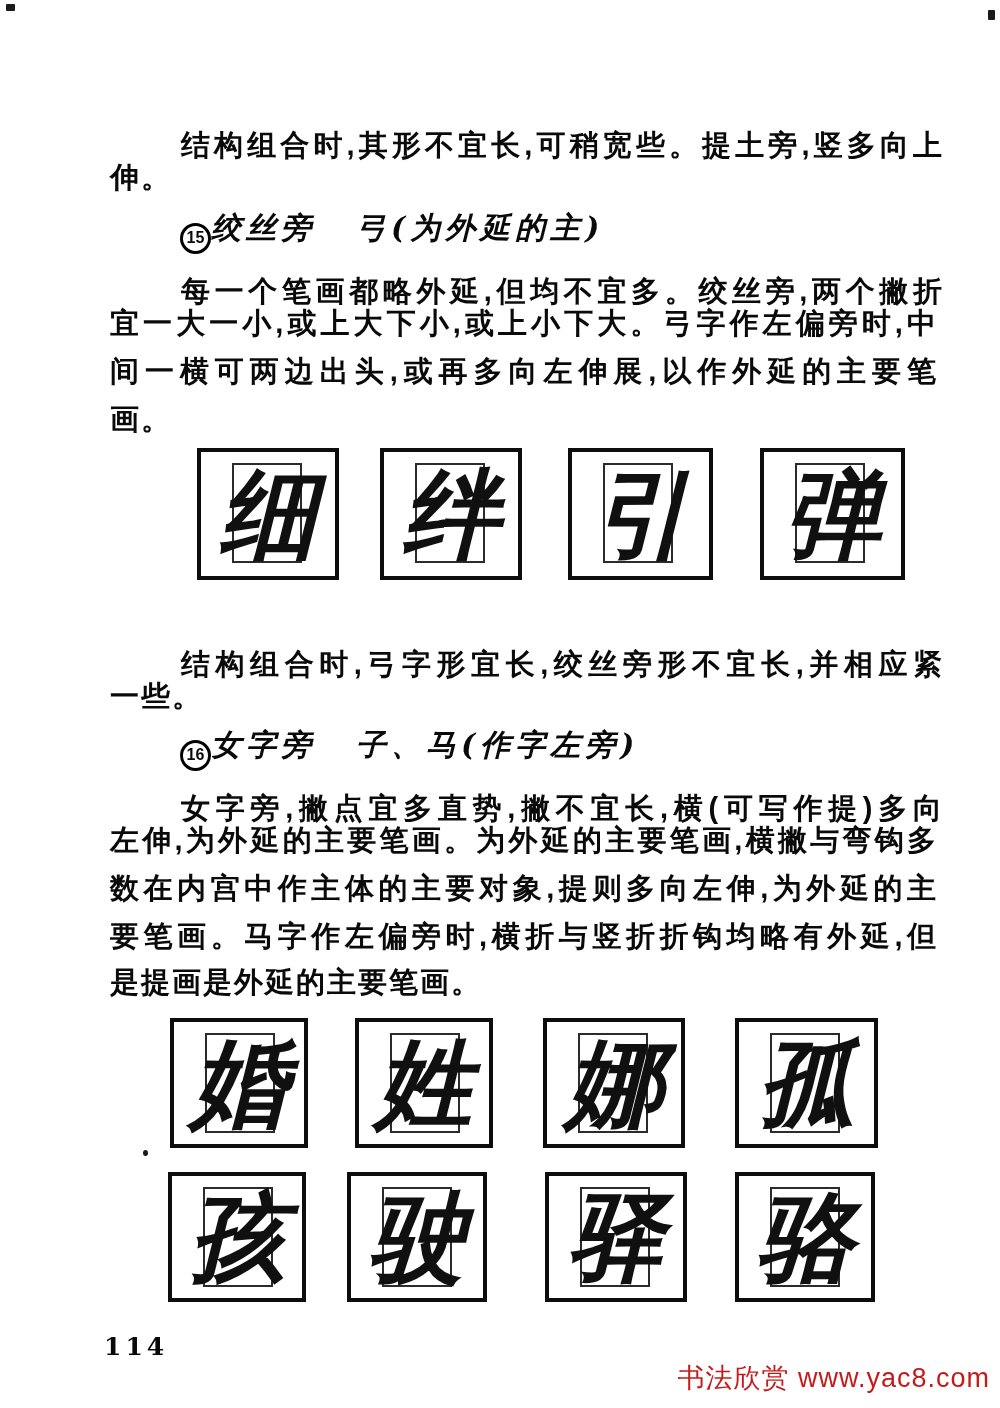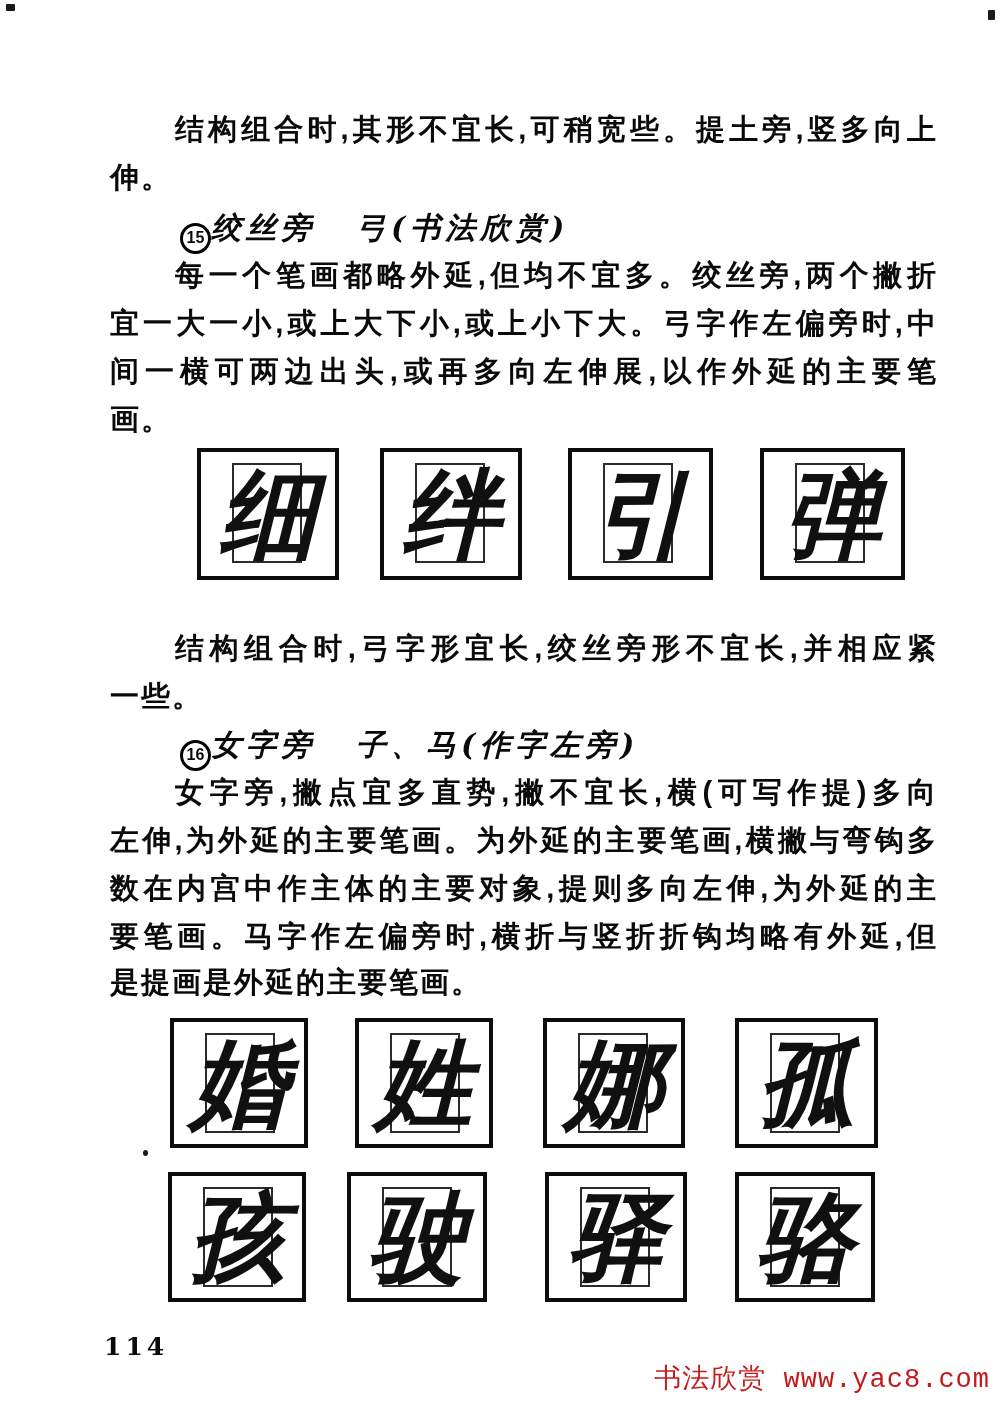--- a/index.html
+++ b/index.html
@@ -15,21 +15,21 @@
   .line{
     position:absolute;
     font-family:"Liberation Sans",sans-serif;
     font-weight:700;
     font-size:29px;
     color:#0a0a0a;
     letter-spacing:2px;
     line-height:34px;
   }
   .full{left:110px;width:828px;}
-  .indent{left:175px;width:763px;}
+  .indent{left:181px;width:763px;margin-top:16px;}
   .justify{text-align:justify;text-align-last:justify;}
   .lastline{white-space:nowrap;}
   
   .heading{
     position:absolute;left:180px;
     font-family:"DejaVu Serif",serif;
     font-style:italic;font-weight:700;
     font-size:30px;color:#0a0a0a;
     letter-spacing:5px;white-space:nowrap;
   }
@@ -60,21 +60,21 @@
     font-size:97px;line-height:1;color:#101010;
   }
   
   .page-num{
     position:absolute;left:104px;top:1332px;
     font-family:"DejaVu Serif",serif;
     font-weight:700;font-size:25px;letter-spacing:4px;color:#090909;
   }
   .watermark{
     position:absolute;right:10px;top:1360px;
-    font-family:Liberation Mono, monospace;
+    font-family:Liberation Sans, sans-serif;
     font-weight:400;font-size:27px;letter-spacing:1px;
     color:#c51a1a;white-space:nowrap;
   }
   
   .speck{position:absolute;background:#1a1a1a;border-radius:1px;}
   .speck.s1{left:6px;top:4px;width:9px;height:7px;}
   .speck.s2{left:988px;top:10px;width:7px;height:10px;}
   .speck.s3{left:143px;top:1150px;width:5px;height:6px;border-radius:50%;}
 </style>
 </head>
@@ -83,21 +83,21 @@
 <div class="page">
 
   <span class="speck s1"></span>
   <span class="speck s2"></span>
   <span class="speck s3"></span>
 
   <div class="line indent justify" style="top:112px">结构组合时,其形不宜长,可稍宽些。提土旁,竖多向上</div>
   <div class="line full lastline" style="top:160px">伸。</div>
 
   <div class="heading" style="top:208px">
-    <span class="circle-num">15</span><span class="h-title">绞丝旁</span><span class="h-sub">弓(书法欣赏)</span>
+    <span class="circle-num">15</span><span class="h-title">绞丝旁</span><span class="h-sub">弓(为外延的主)</span>
   </div>
 
   <div class="line indent justify" style="top:258px">每一个笔画都略外延,但均不宜多。绞丝旁,两个撇折</div>
   <div class="line full justify" style="top:306px">宜一大一小,或上大下小,或上小下大。弓字作左偏旁时,中</div>
   <div class="line full justify" style="top:354px">间一横可两边出头,或再多向左伸展,以作外延的主要笔</div>
   <div class="line full lastline" style="top:402px">画。</div>
 
   <div class="ex-box" style="left:197px;top:448px;width:142px;height:132px">
     <span class="inner-grid"></span>
     <span class="ex-char">细</span>

